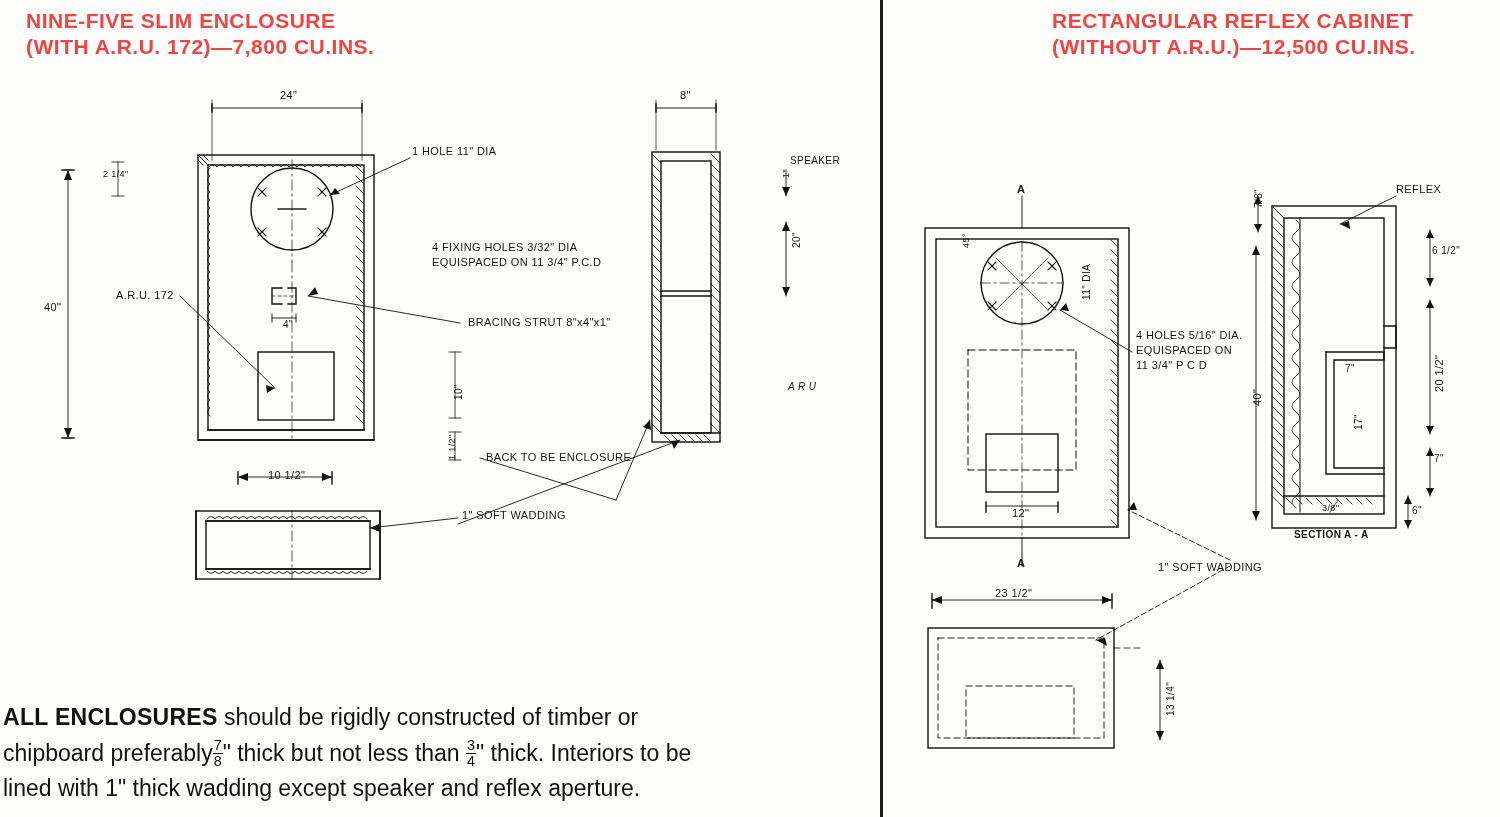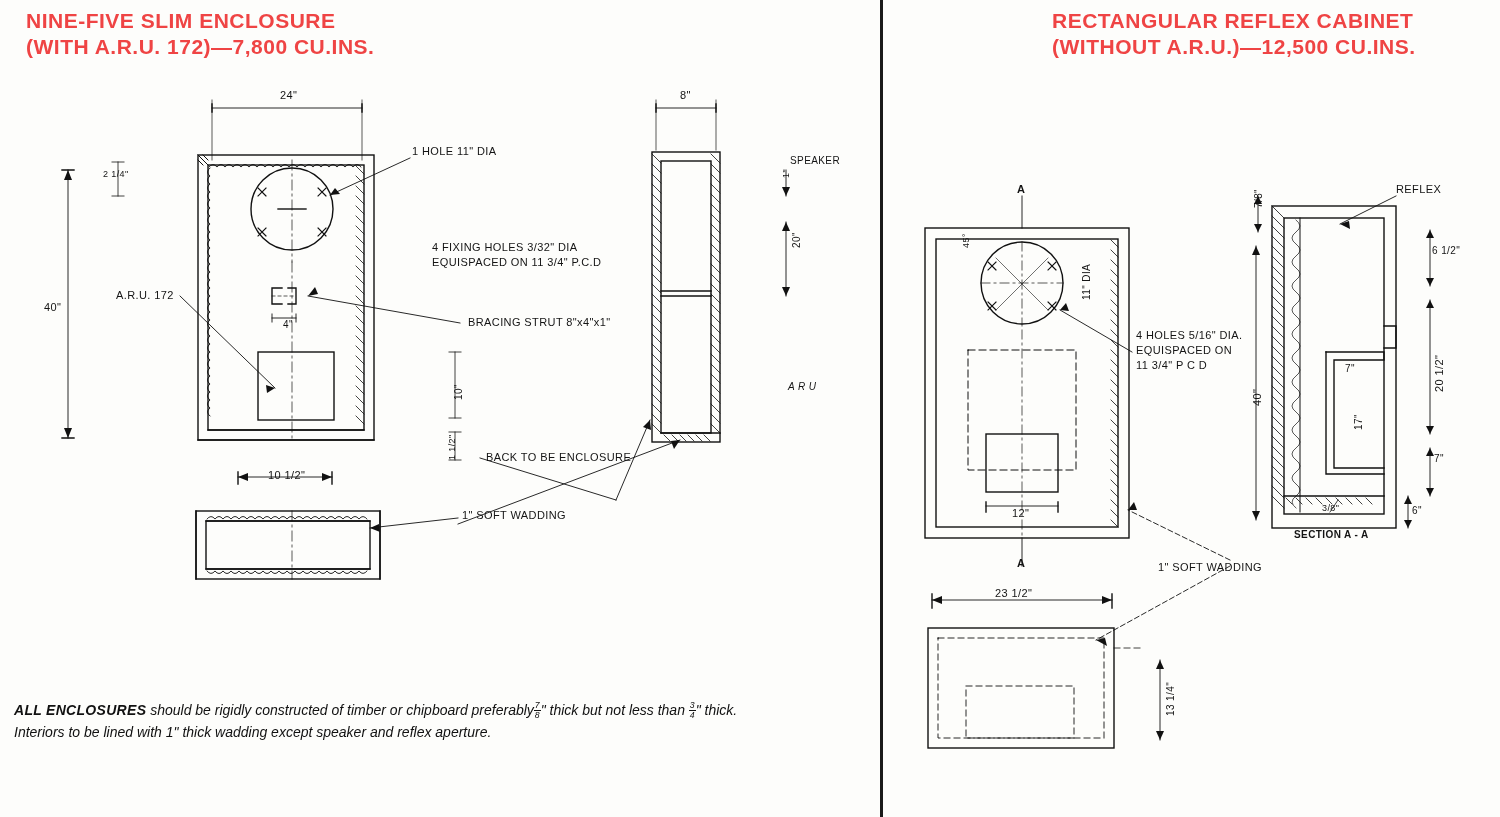--- a/index.html
+++ b/index.html
@@ -41,28 +41,27 @@
     color: #141414;
     white-space: pre-line;
     line-height: 1.35;
   }
   .label.sm { font-size: 10px; }
   .label.xs { font-size: 9px; }
   .label.bold { font-weight: bold; }
   .rot90 { transform: rotate(-90deg); transform-origin: left top; }
   .footer {
     position: absolute;
-    left: 14px;
+    left: 3px;
     top: 700px;
     width: 740px;
     font-family: "Liberation Sans", sans-serif;
-    font-size: 14px;
+    font-size: 23px;
     line-height: 1.55;
     color: #111;
-    font-style: italic;
   }
   .footer b { font-weight: bold; letter-spacing: 0.3px; }
   .frac {
     display: inline-block;
     vertical-align: -0.35em;
     font-size: 0.62em;
     line-height: 1;
     text-align: center;
   }
   .frac .n { display: block; border-bottom: 1px solid #111; padding: 0 1px; }

